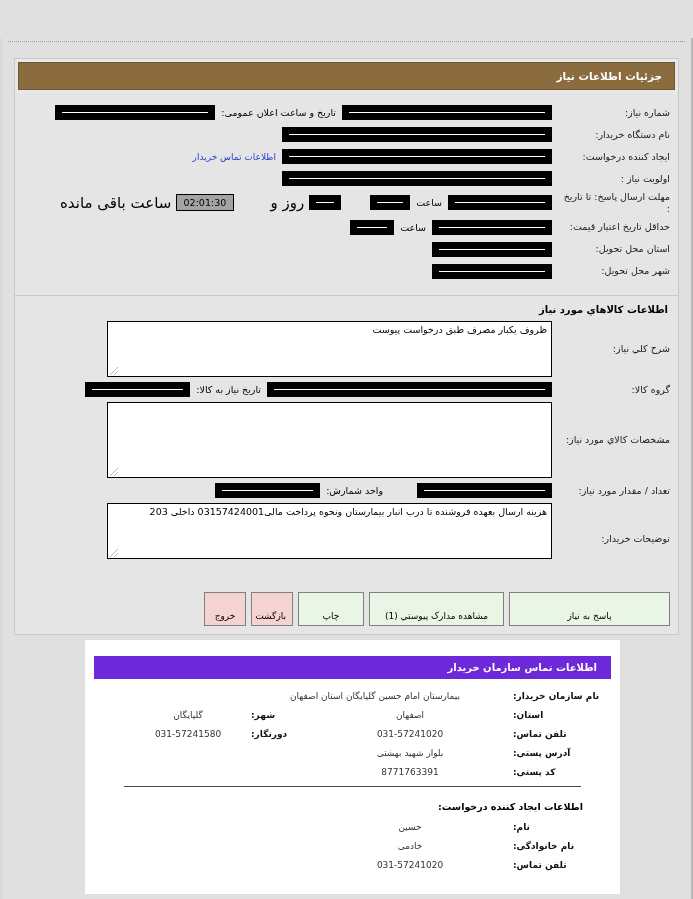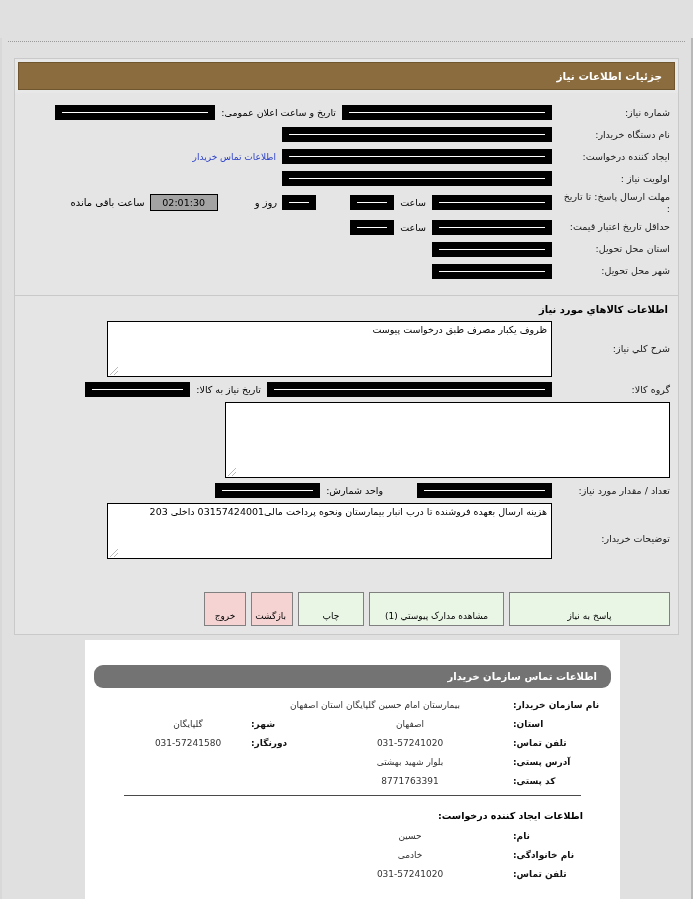--- a/index.html
+++ b/index.html
@@ -129,21 +129,21 @@
   .countdown {
     background: #a3a3a3;
     border: 1px solid #000;
     height: 15px;
     line-height: 15px;
     width: 66px;
     text-align: center;
     font-size: 9.5px;
     direction: ltr;
   }
-  .small-note { font-size: 10px; white-space: nowrap; padding: 0 5px; margin-left: 32px; }
+  .small-note { font-size: 15px; white-space: nowrap; padding: 0 5px; margin-left: 32px; }
 
   
   .panel2 {
     position: absolute;
     left: 14px;
     right: 14px;
     top: 295px;
     background: #e5e5e5;
     border: 1px solid #c9c9c9;
     z-index: 2;
@@ -218,28 +218,27 @@
     position: absolute;
     left: 85px;
     top: 640px;
     width: 533px;
     background: #ffffff;
     z-index: 4;
     border: 1px solid #ffffff;
     padding-bottom: 10px;
   }
   .contact-bar {
-    background: #737373;
+    background: #6d28d9;
     color: #ffffff;
     font-weight: bold;
     font-size: 10px;
     text-align: right;
     padding: 6px 14px 6px 0;
-    margin: 24px 8px 0 8px;
-    border-radius: 9px;
+    margin: 15px 8px 0 8px;
   }
   .cc-body { padding: 12px 18px 4px 18px; }
   .cc-row {
     display: flex;
     align-items: baseline;
     margin-bottom: 9px;
     font-size: 9px;
   }
   .cc-lbl {
     font-weight: bold;
@@ -381,20 +380,21 @@
     </div>
 
     <div class="row">
       <div class="lbl">گروه کالا:</div>
       <div class="fld" style="width:285px;">پلاستیک و ملامین</div>
       <div class="inline-lbl">تاریخ نیاز به کالا:</div>
       <div class="fld w105 ctr">1399/11/30</div>
     </div>
 
     <div class="row row-top">
+      <div class="lbl lbl-mid" style="min-height:76px;">مشخصات کالاي مورد نیاز:</div>
       <div class="area h76">
         <span></span>
         <span class="grip"></span>
       </div>
     </div>
 
     <div class="row">
       <div class="lbl">تعداد / مقدار مورد نیاز:</div>
       <div class="fld" style="width:135px; text-align:left;">1</div>
       <div class="inline-lbl" style="padding:0 34px 0 6px;">واحد شمارش:</div>

